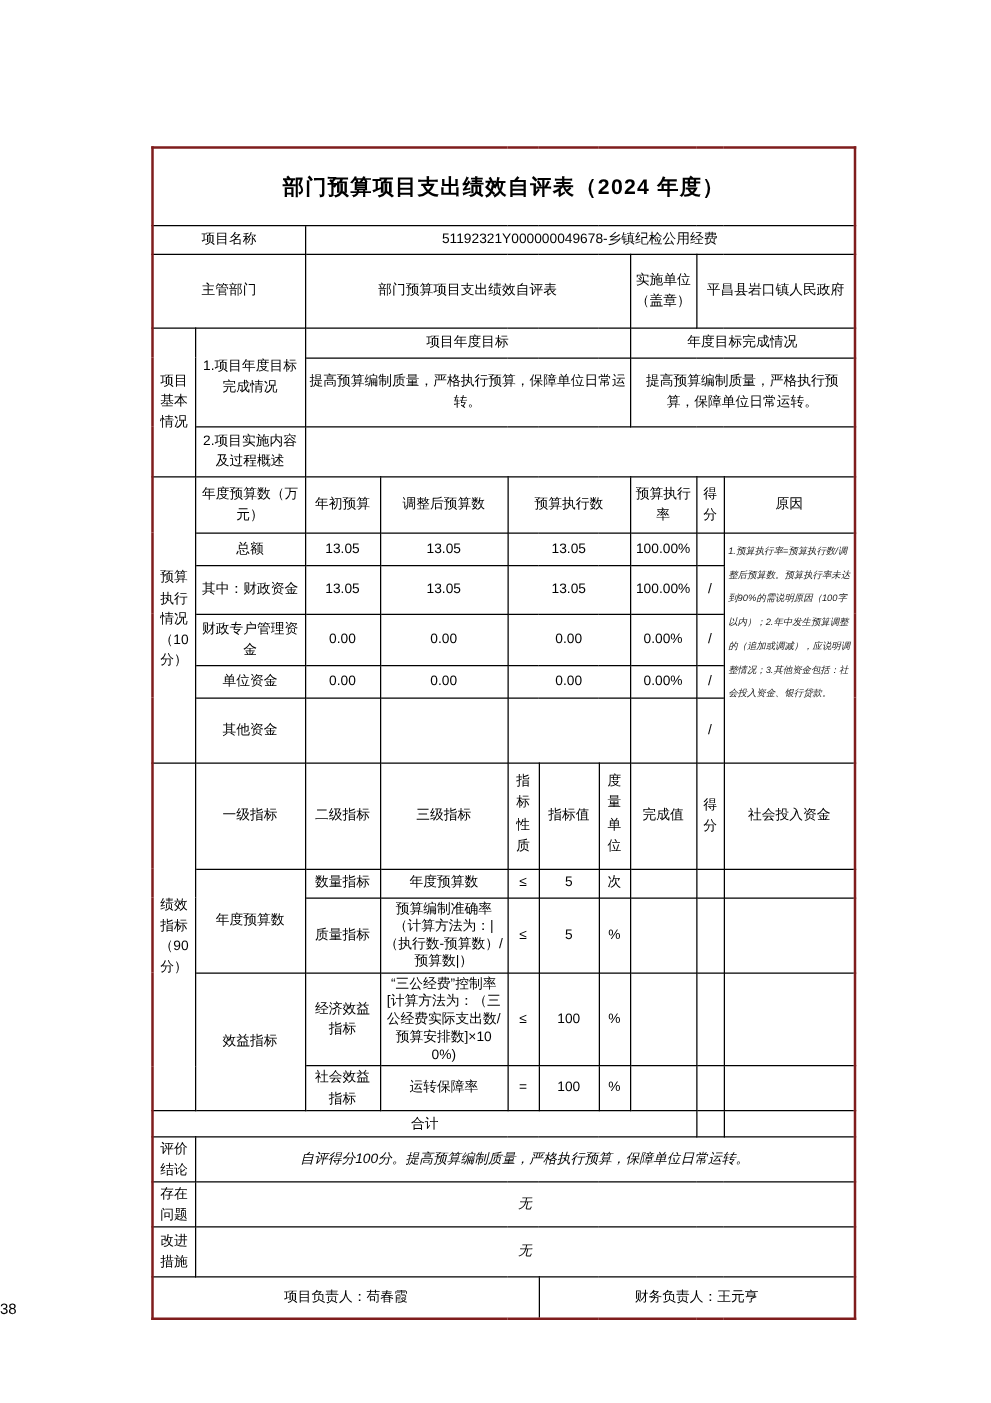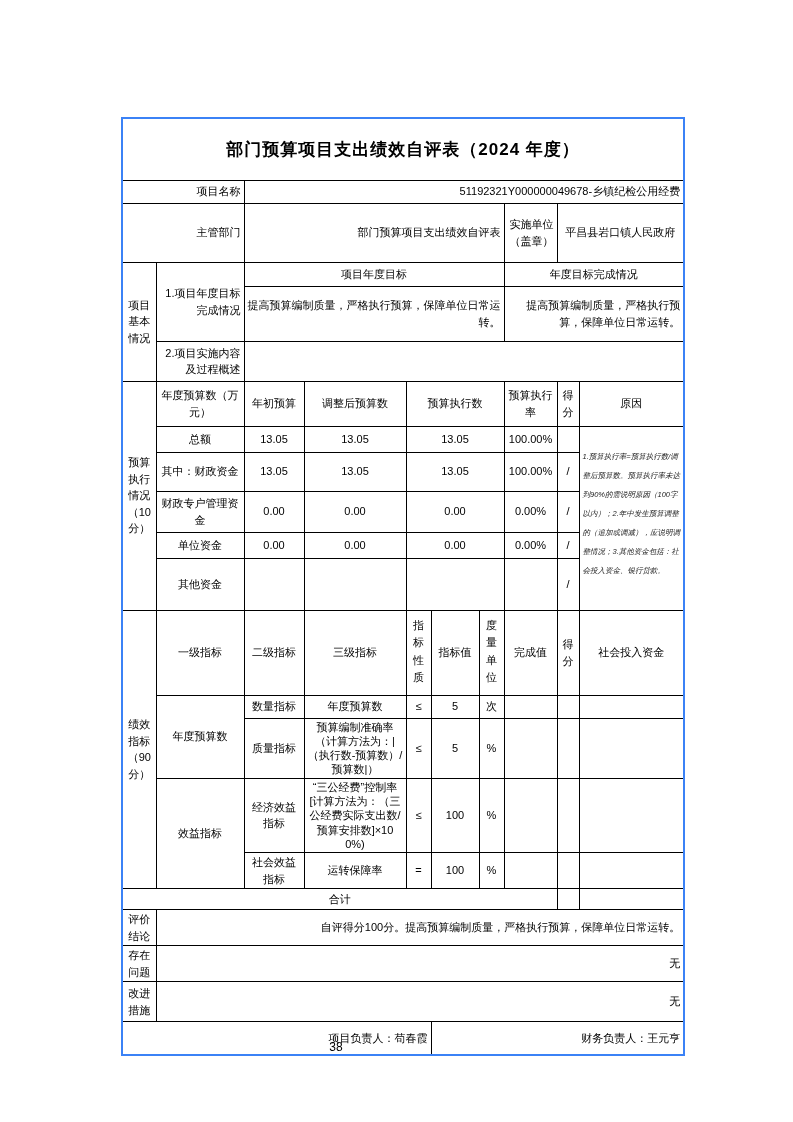--- a/index.html
+++ b/index.html
@@ -4,38 +4,38 @@
 <style>
   * { box-sizing: border-box; }
   html,body { margin:0; padding:0; }
   body {
     width:793px; height:1122px; background:#ffffff; position:relative;
     font-family:"Liberation Sans", sans-serif; color:#000;
   }
   .sheet { position:absolute; left:121px; top:117px; }
   table.main {
     border-collapse:collapse; table-layout:fixed; width:562px;
-    border:2px solid #3b82f6;
+    border:2px solid #7f1d1d;
   }
   td {
     border:1px solid #000; font-size:11px; padding:1px 3px;
     text-align:center; vertical-align:middle; word-break:break-all;
     line-height:1.5; overflow:hidden;
   }
   td.title-cell { font-size:17px; font-weight:bold; letter-spacing:1px; }
-  td.left { text-align:right; }
+  td.left { text-align:center; }
   td.seclabel { padding:1px 3px;margin-top:16px; }
   .vtxt { width:13px; margin:0 auto; word-break:break-all; line-height:1.55;font-family:Liberation Mono, monospace; }
   td.note {
     font-size:7.5px; font-style:italic; text-align:left;
-    line-height:2.55; padding:20px 3px; vertical-align:top; color:#222;
-  }
-  td.italic { }
+    line-height:2.55; padding:4px 3px; vertical-align:top; color:#222;
+  }
+  td.italic { font-style:italic; }
   .pagenum {
-    position:absolute; left:0; top:1040px; width:672px; text-align:center;
+    position:absolute; left:0; top:1040px; width:672px; 
     font-size:12px;
   }
 </style>
 </head>
 <body>
 
 <div class="sheet">
   <table class="main">
     <colgroup>
       <col style="width:34px">

